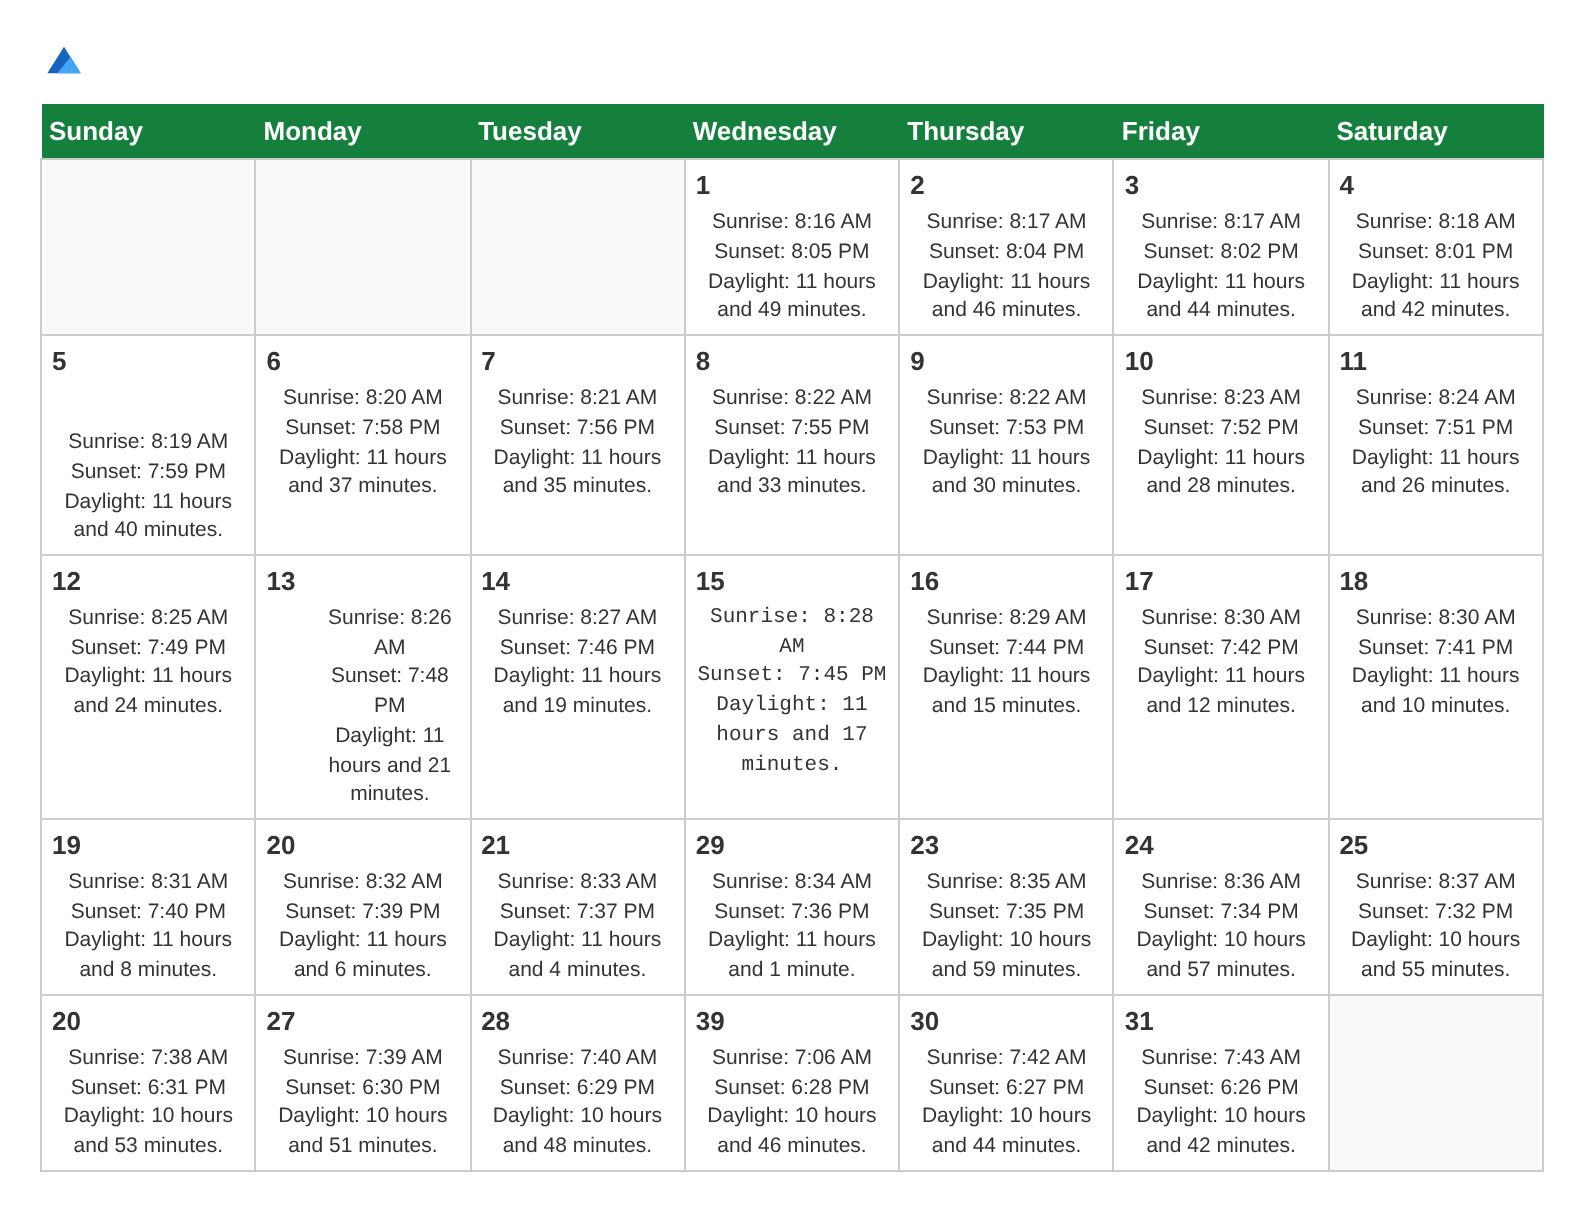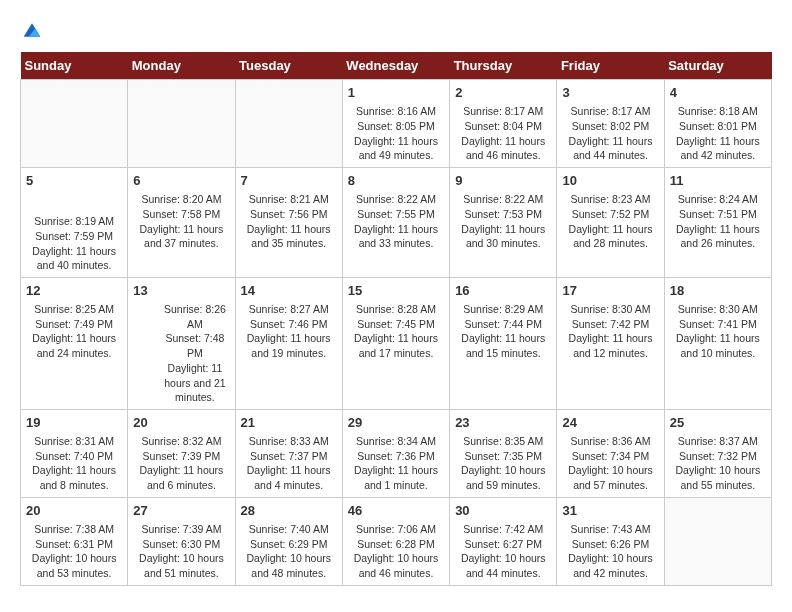--- a/index.html
+++ b/index.html
@@ -43,21 +43,21 @@
     .location {
       font-size: 15px;
       color: #444;
     }
     table {
       width: 100%;
       border-collapse: collapse;
       font-size: 11px;
     }
     thead tr th {
-      background-color: #7f1d1d;
+      background-color: #15803d;
       color: #fff;
       padding: 6px 4px;
       text-align: left;
       font-size: 13px;
       font-weight: bold;
     }
     tbody tr td {
       border: 1px solid #ccc;
       vertical-align: top;
       padding: 4px 5px;
@@ -203,21 +203,21 @@
 Daylight: 11 hours and 21 minutes.</div>
         </td>
         <td>
           <span class="day-number">14</span>
           <div class="day-info" style="white-space: pre-line;">Sunrise: 8:27 AM
 Sunset: 7:46 PM
 Daylight: 11 hours and 19 minutes.</div>
         </td>
         <td>
           <span class="day-number">15</span>
-          <div class="day-info" style="white-space: pre-line;">Sunrise: 8:28 AM
+          <div class="day-info" style="white-space: pre-line; font-family: Liberation Mono, monospace;">Sunrise: 8:28 AM
 Sunset: 7:45 PM
 Daylight: 11 hours and 17 minutes.</div>
         </td>
         <td>
           <span class="day-number">16</span>
           <div class="day-info" style="white-space: pre-line;">Sunrise: 8:29 AM
 Sunset: 7:44 PM
 Daylight: 11 hours and 15 minutes.</div>
         </td>
         <td>
@@ -290,21 +290,21 @@
 Sunset: 6:30 PM
 Daylight: 10 hours and 51 minutes.</div>
         </td>
         <td>
           <span class="day-number">28</span>
           <div class="day-info" style="white-space: pre-line;">Sunrise: 7:40 AM
 Sunset: 6:29 PM
 Daylight: 10 hours and 48 minutes.</div>
         </td>
         <td>
-          <span class="day-number">46</span>
+          <span class="day-number">39</span>
           <div class="day-info" style="white-space: pre-line;">Sunrise: 7:06 AM
 Sunset: 6:28 PM
 Daylight: 10 hours and 46 minutes.</div>
         </td>
         <td>
           <span class="day-number">30</span>
           <div class="day-info" style="white-space: pre-line;">Sunrise: 7:42 AM
 Sunset: 6:27 PM
 Daylight: 10 hours and 44 minutes.</div>
         </td>

